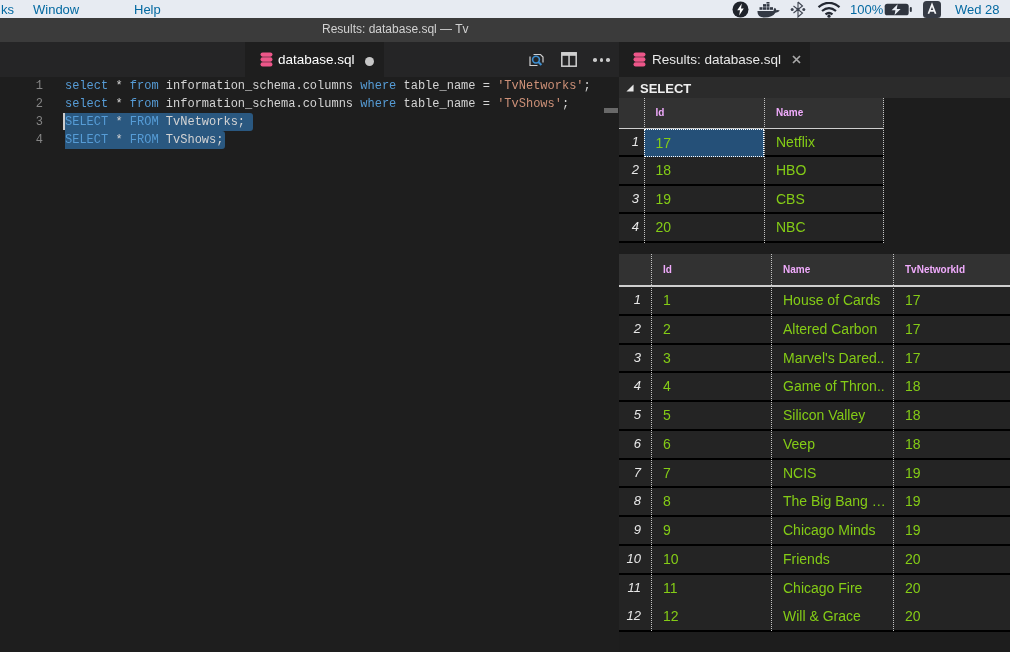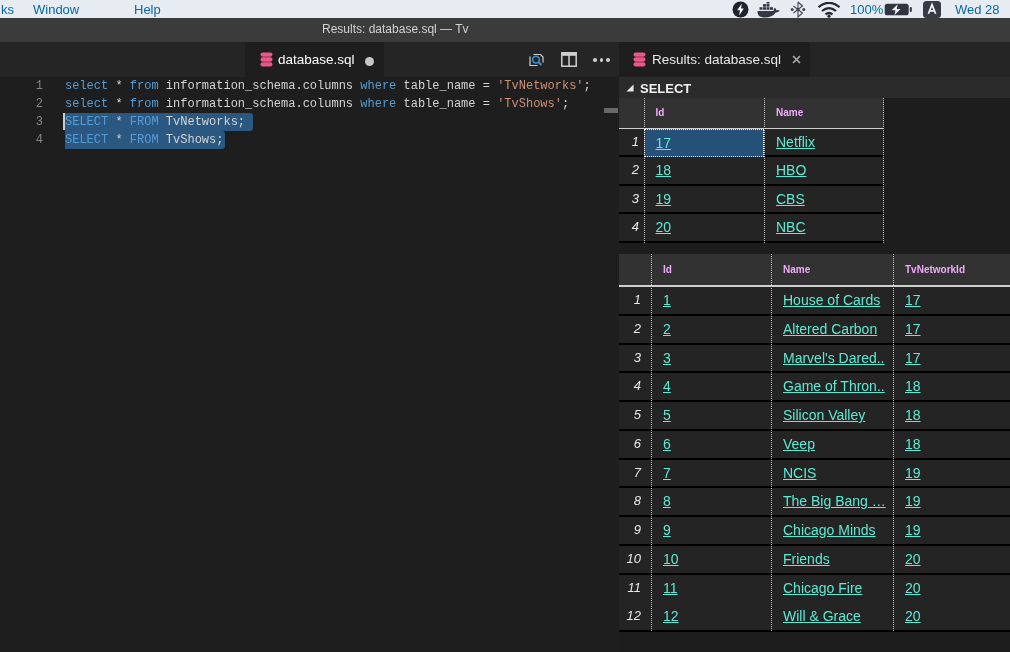--- a/index.html
+++ b/index.html
@@ -27,21 +27,21 @@
   .str { color:#ce9178; }
   .selrect { position:absolute; background:#2a5880; height:18px; }
   
   #panel { position:absolute; left:619px; top:77px; width:391px; height:575px;
     background:#1d1d1d; color:#eee; }
   .dotv { position:absolute; width:1px;
     background-image:repeating-linear-gradient(to bottom, #c4c4c4 0 1px, transparent 1px 2px); }
   .hline { position:absolute; height:2px; background:#cfcfcf; }
   .row { position:absolute; background:#242424; border-bottom:2px solid #000; }
   .rnum { position:absolute; font-style:italic; color:#e8e8e8; font-size:13px; text-align:right; }
-  .cell { position:absolute; color:#5eead4; font-size:14px;text-decoration:underline; }
+  .cell { position:absolute; color:#84cc16; font-size:14px; }
   .hcell { position:absolute; color:#f0abfc; font-size:10px; font-weight:600; }
 </style>
 </head>
 <body>
 <div id="menubar">
   <span class="mi" style="left:1px;">ks</span>
   <span class="mi" style="left:33px;">Window</span>
   <span class="mi" style="left:102px;margin-left:32px;">Help</span>
 
   <svg class="abs" style="left:732px;top:1px;" width="17" height="17" viewBox="0 0 17 17">

